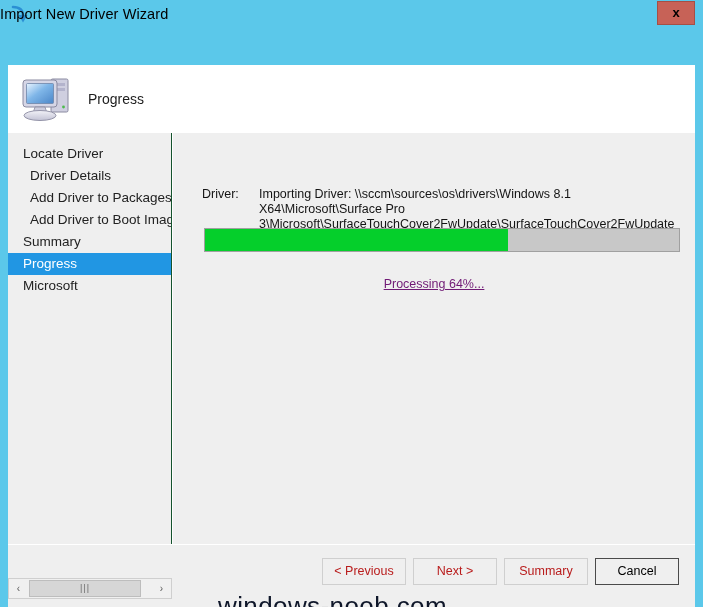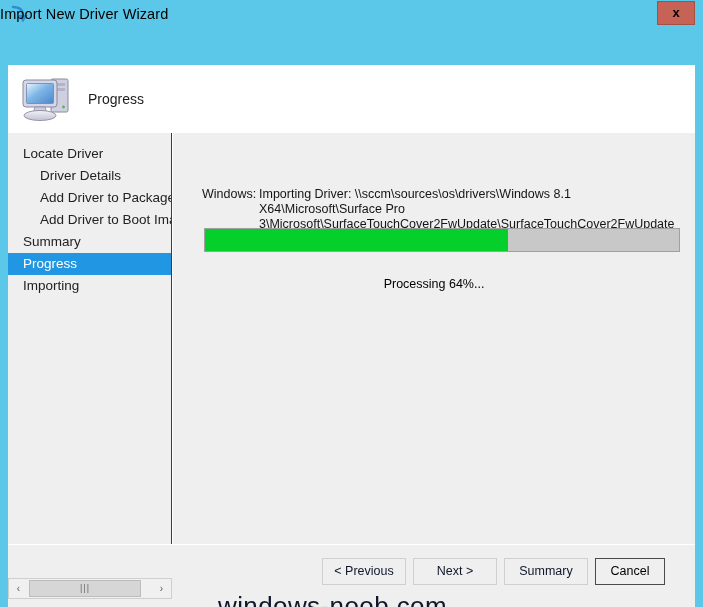--- a/index.html
+++ b/index.html
@@ -115,21 +115,21 @@
   .nav-item {
     height: 22px;
     line-height: 22px;
     font-size: 13.5px;
     color: #222222;
     white-space: nowrap;
     overflow: hidden;
     cursor: pointer;
   }
   .nav-item.level0 { padding-left: 15px; }
-  .nav-item.level1 { padding-left: 32px; }
+  .nav-item.level1 { padding-left: 22px; }
   .nav-item.selected {
     background: #2196e3;
     color: #ffffff;
   }
 
   
   #content {
     position: absolute;
     left: 165px; top: 0;
     width: 522px;
@@ -165,21 +165,22 @@
   #progress-fill {
     height: 100%;
     background: #05cf2b;
   }
   #progress-caption {
     position: absolute;
     left: 0; top: 144px;
     width: 522px;
     text-align: center;
     font-size: 12.5px;
-    color: #000000;
+    color: #701a75;
+    text-decoration: underline;
   }
 
   
   #footer {
     position: absolute;
     left: 0; top: 479px;
     width: 687px;
     height: 92px;
     background: #efefef;
     border-top: 1px solid #ffffff;
@@ -187,34 +188,34 @@
   }
   .wiz-button {
     position: absolute;
     top: 13px;
     height: 27px;
     background: #efefef;
     border: 1px solid #cfcfcf;
     box-sizing: border-box;
     font-family: "Liberation Sans", sans-serif;
     font-size: 12.5px;
-    color: #0f172a;
+    color: #b91c1c;
     text-align: center;
     line-height: 25px;
     cursor: default;
   }
   .wiz-button.enabled {
     border: 1px solid #4a4a4a;
     color: #000000;
     cursor: pointer;
   }
   #btn-previous { left: 314px; width: 84px; }
   #btn-next     { left: 405px; width: 84px; }
   #btn-summary  { left: 496px; width: 84px; }
-  #btn-cancel   { left: 587px; width: 70px; }
+  #btn-cancel   { left: 587px; width: 84px; }
 
   
   #watermark {
     position: absolute;
     left: 218px; top: 591px;
     font-size: 26px;
     color: #0f172a;
     letter-spacing: 0.4px;
     pointer-events: none;
   }
@@ -309,25 +310,25 @@
 
     <div id="body">
 
       <div id="sidebar">
         <div class="nav-item level0">Locate Driver</div>
         <div class="nav-item level1">Driver Details</div>
         <div class="nav-item level1">Add Driver to Packages</div>
         <div class="nav-item level1">Add Driver to Boot Images</div>
         <div class="nav-item level0">Summary</div>
         <div class="nav-item level0 selected">Progress</div>
-        <div class="nav-item level0">Importing</div>
+        <div class="nav-item level0">Microsoft</div>
       </div>
 
       <div id="content">
-        <div id="status-label">Windows:</div>
+        <div id="status-label">Driver:</div>
         <div id="status-value">Importing Driver: \\sccm\sources\os\drivers\Windows 8.1 X64\Microsoft\Surface Pro 3\Microsoft\SurfaceTouchCover2FwUpdate\SurfaceTouchCover2FwUpdate.inf</div>
 
         <div id="progress-track">
           <div id="progress-fill" style="width: 64%;"></div>
         </div>
 
         <div id="progress-caption">Processing 64%...</div>
       </div>
     </div>
 

